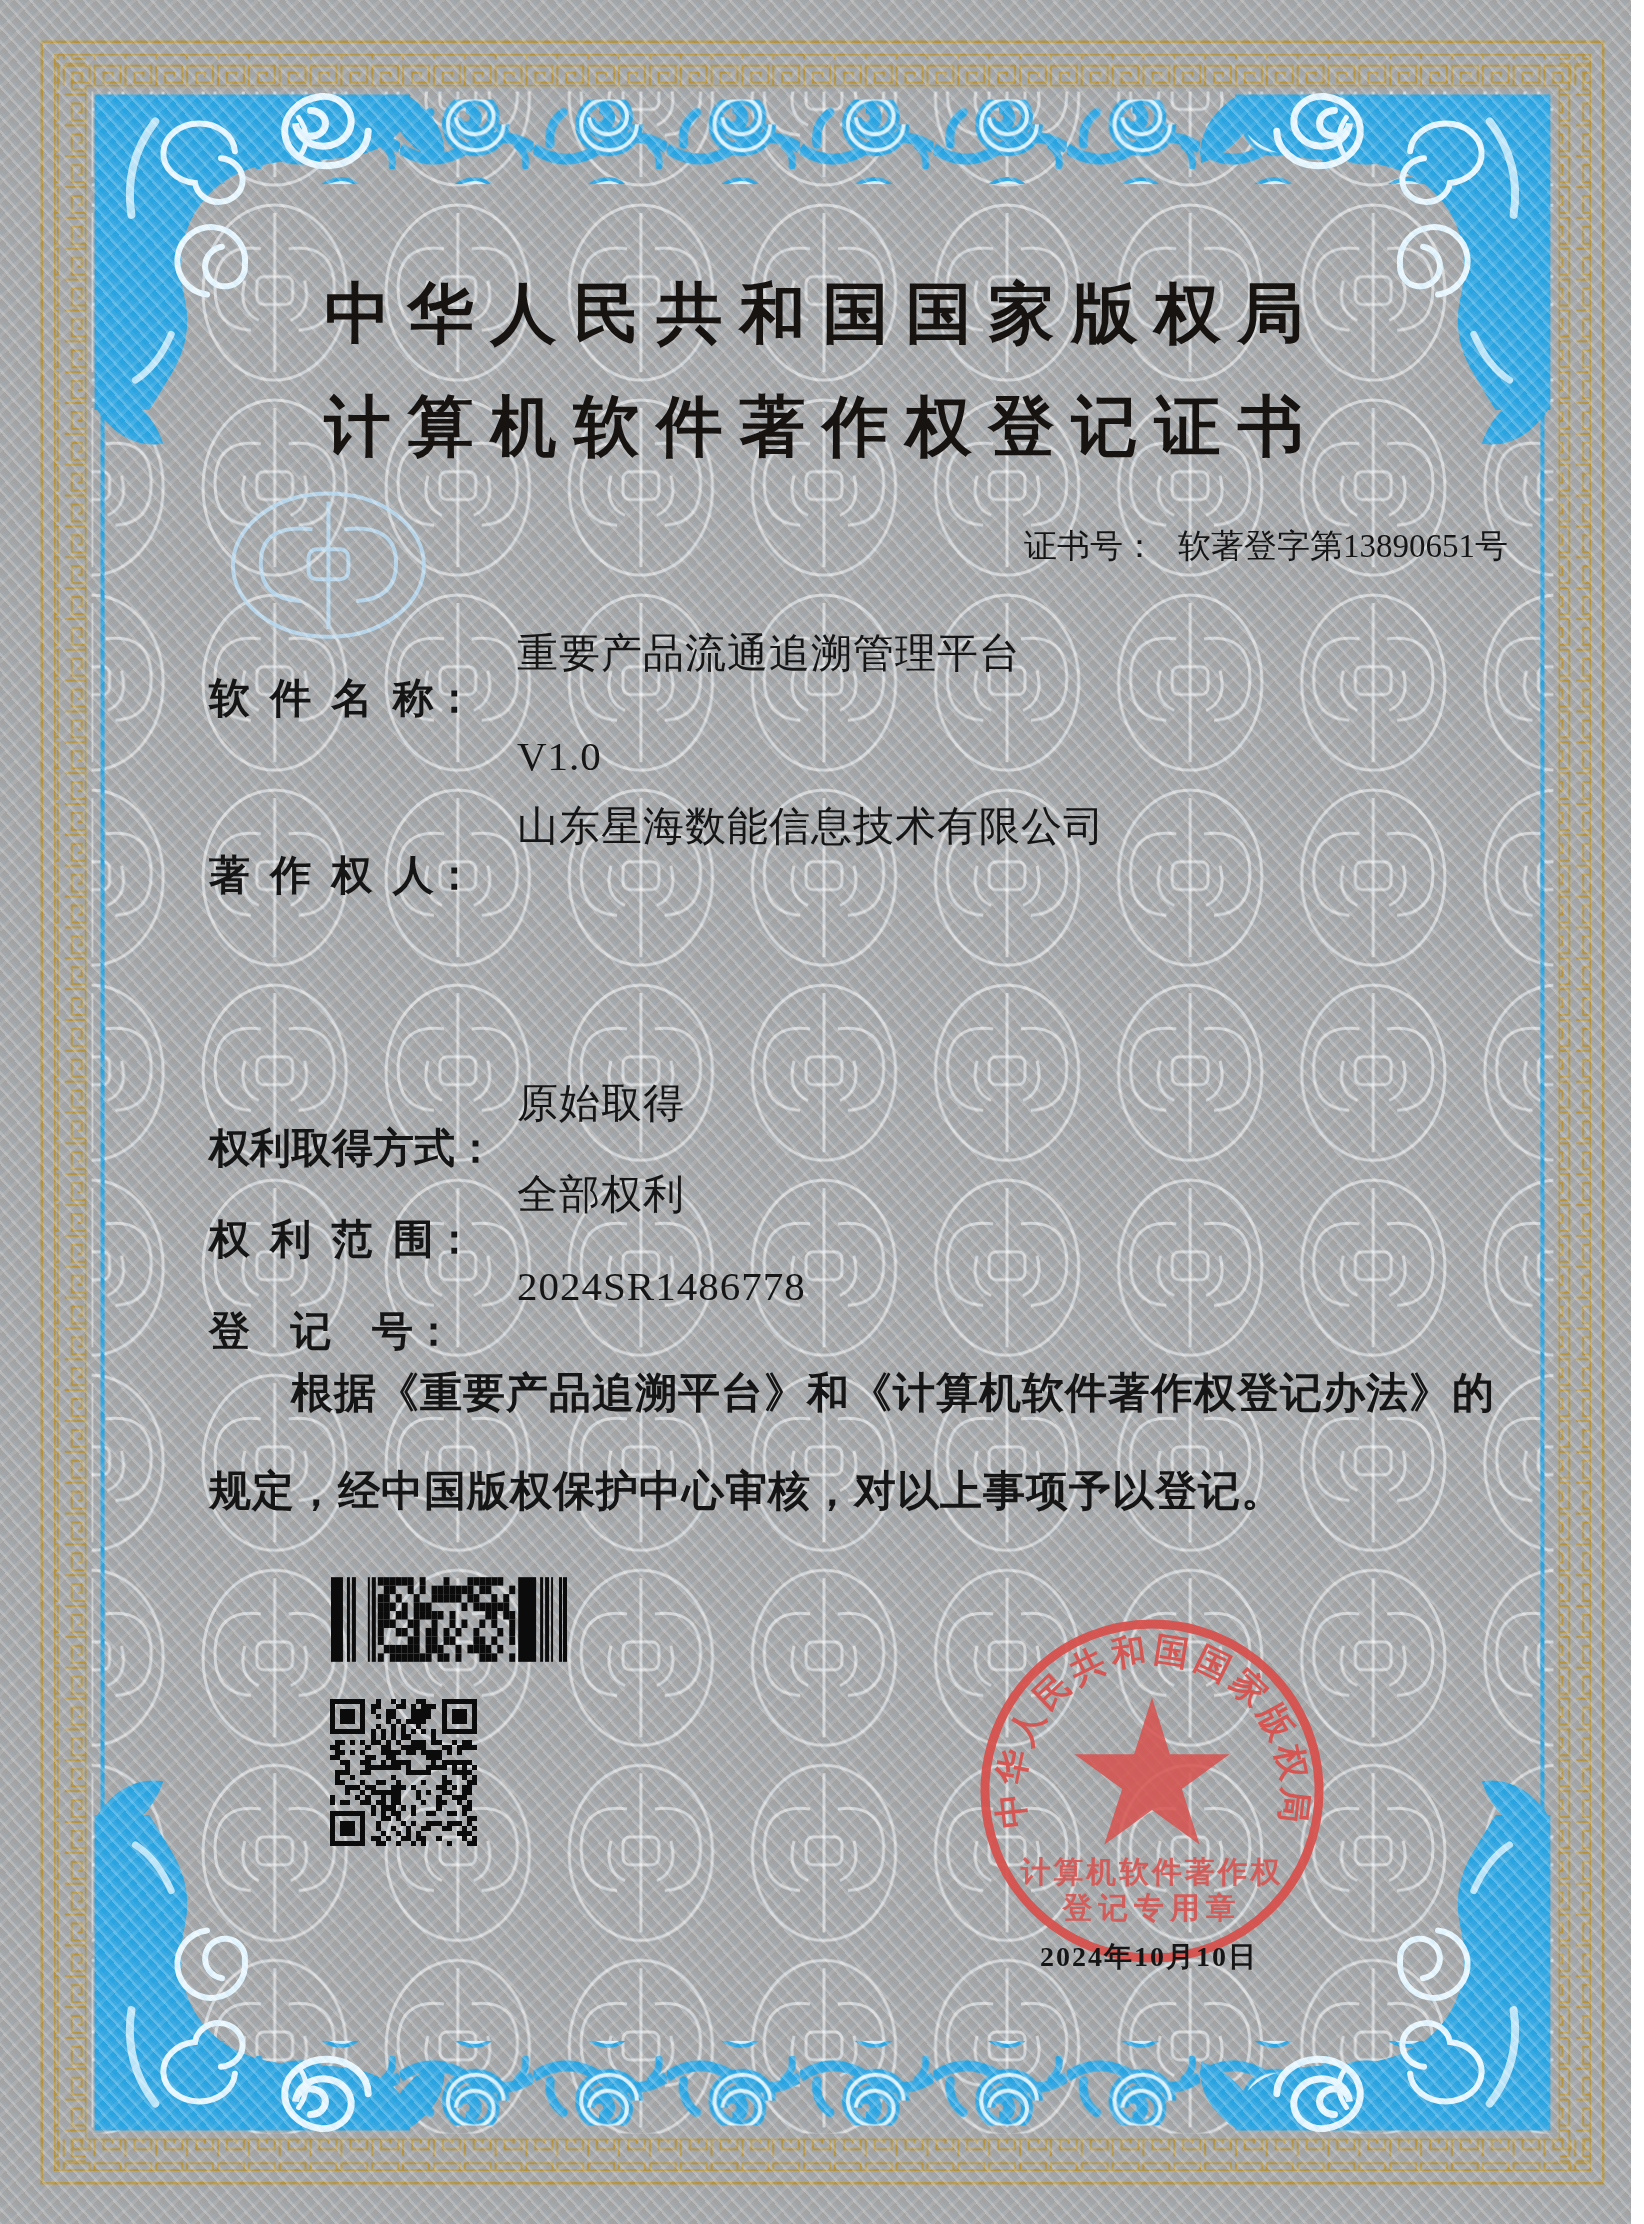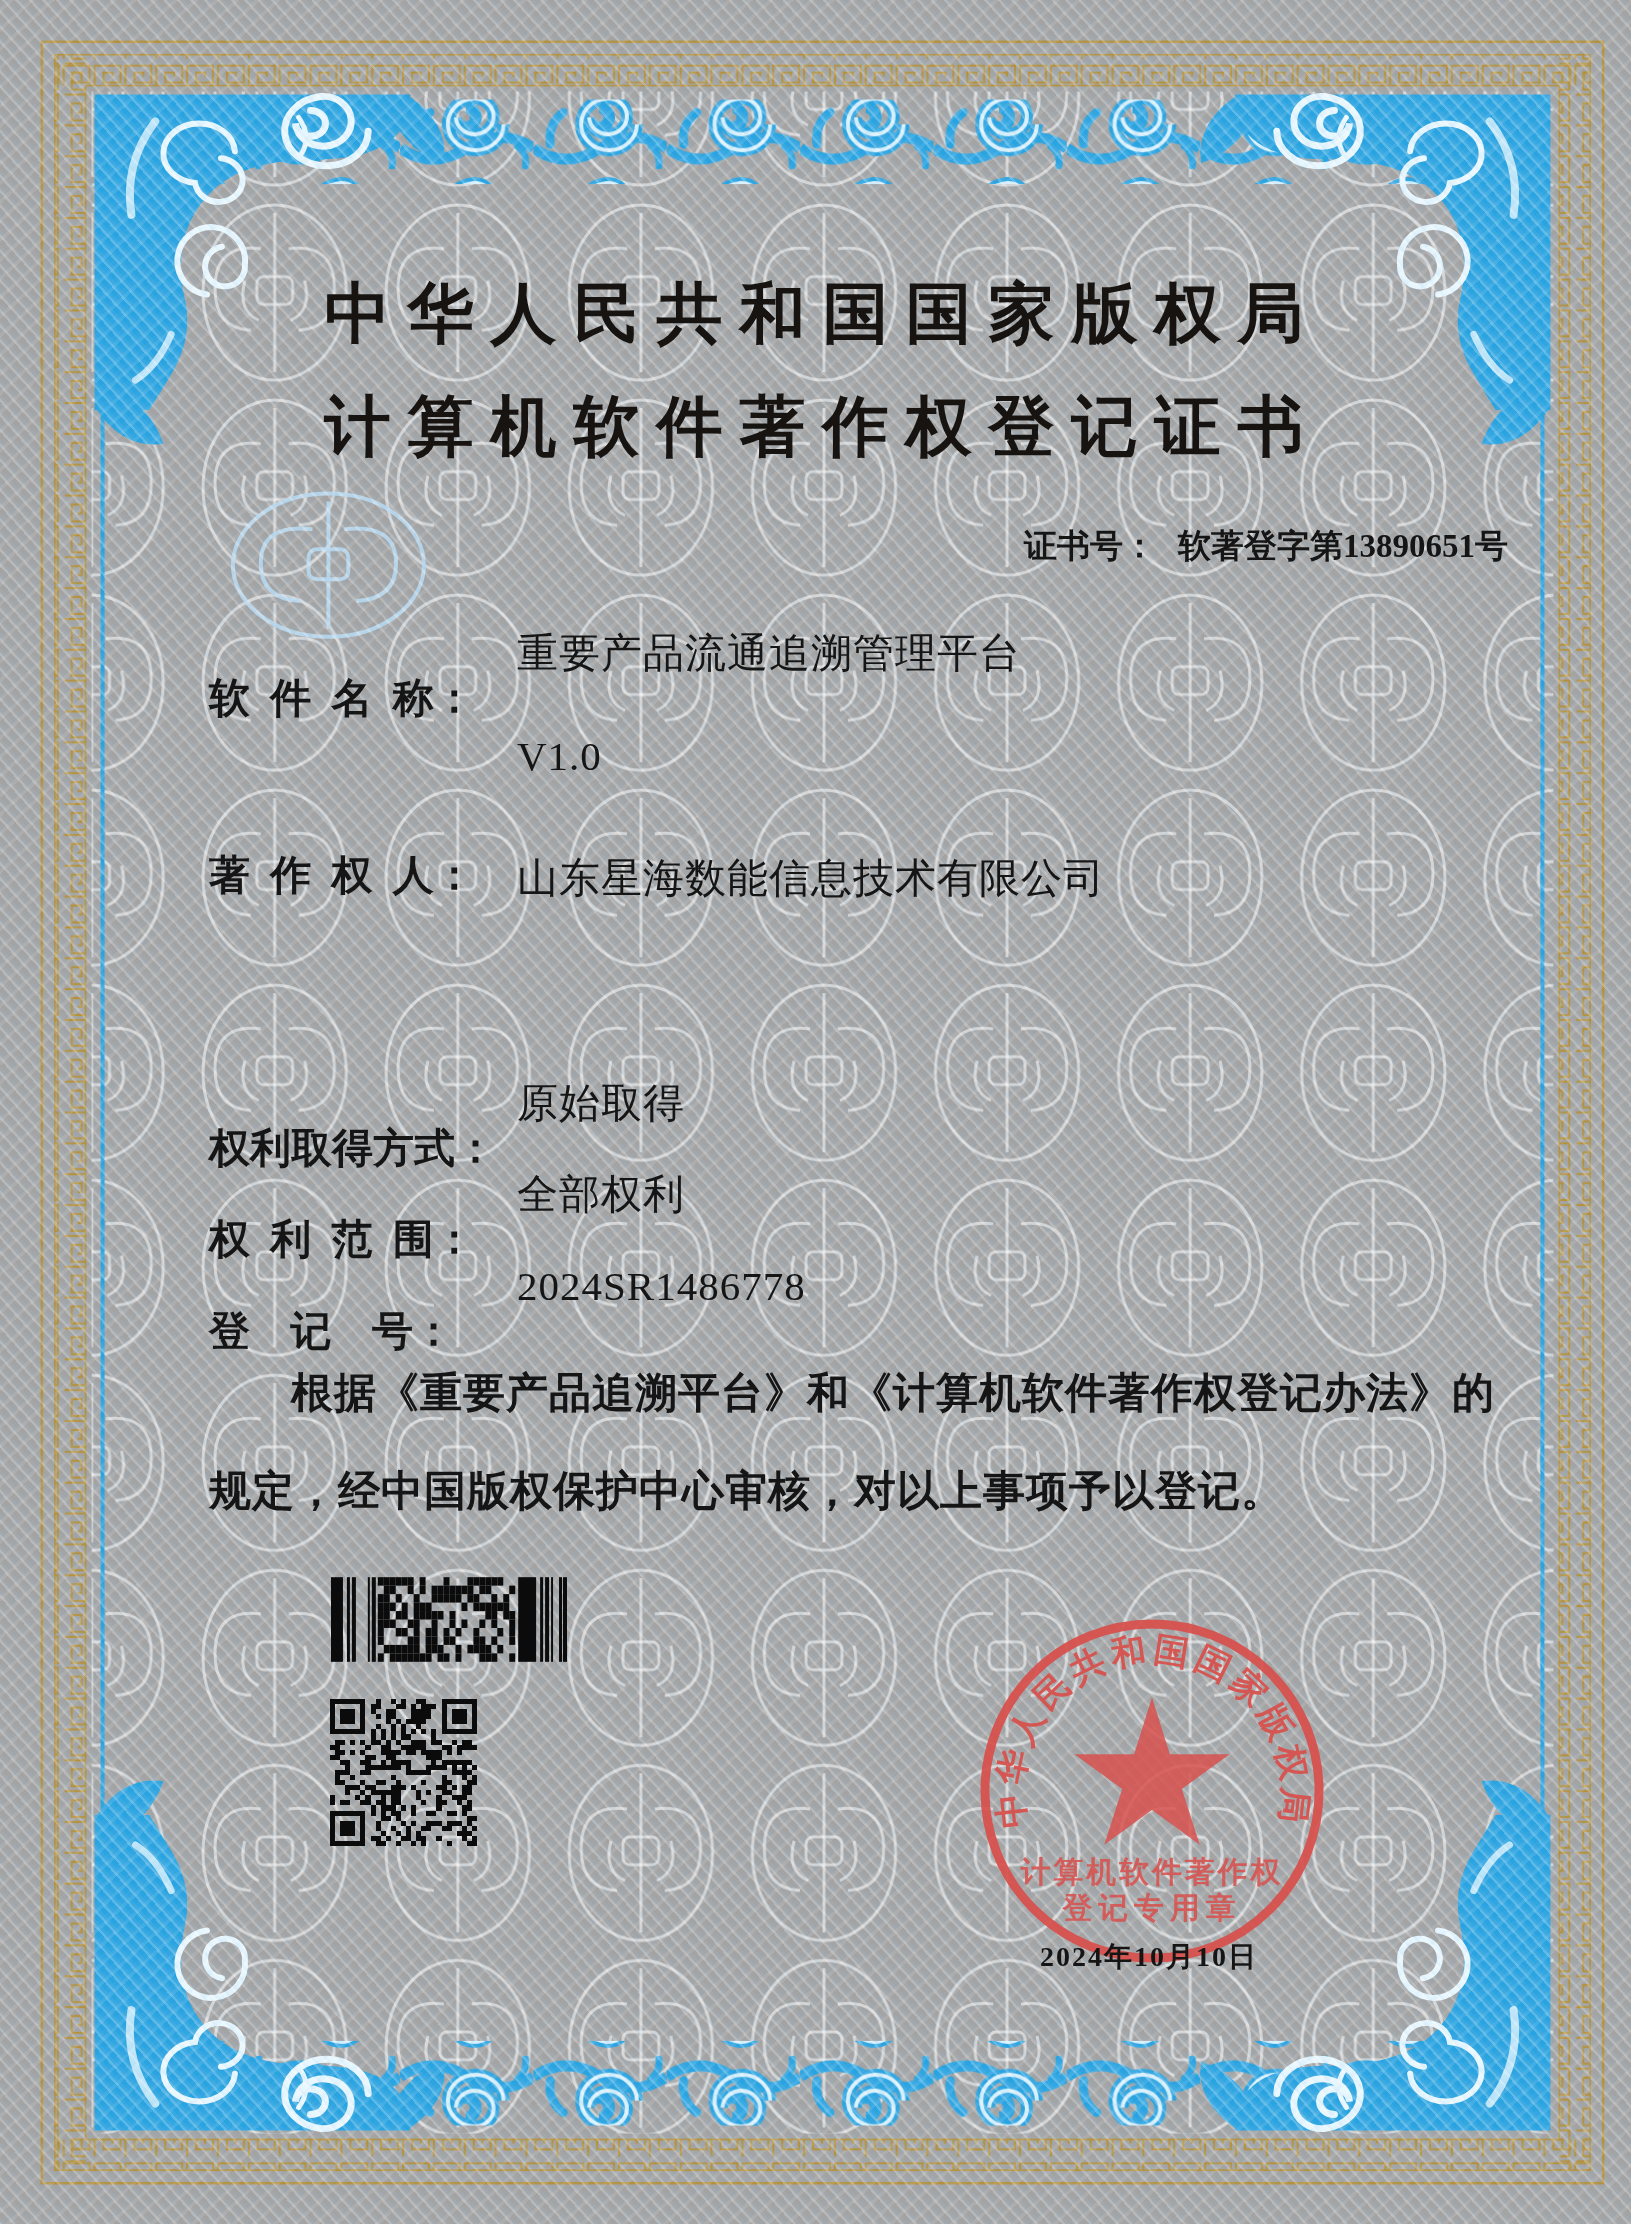--- a/index.html
+++ b/index.html
@@ -19,21 +19,21 @@
       repeating-linear-gradient(-43deg, rgba(255,255,255,.10) 0 3px, rgba(140,190,228,.07) 4px 8px, rgba(255,255,255,0) 9px 14px);
   }
   .deco{position:absolute;left:0;top:0;z-index:0;}
   .title{
     position:absolute;left:0;width:1645px;text-align:center;
     font-size:66px;font-weight:700;letter-spacing:17px;
     color:#161310;white-space:pre;z-index:2;
   }
   .certno{
     position:absolute;left:1024px;top:524px;z-index:2;
-    font-size:33px;font-weight:700;white-space:pre;
+    font-size:33px;font-weight:400;white-space:pre;
   }
   .certno .gap{display:inline-block;width:22px;}
   .flabel{
     position:absolute;left:209px;z-index:2;
     font-size:41px;font-weight:700;white-space:pre;word-spacing:10px;margin-top:44px;
   }
   .fvalue{
     position:absolute;left:517px;z-index:2;
     font-size:41px;font-weight:400;white-space:pre;letter-spacing:1px;line-height:52px;
   }
@@ -136,21 +136,21 @@
   <div class="title" style="top:269px">中华人民共和国国家版权局</div>
   <div class="title" style="top:382px">计算机软件著作权登记证书</div>
 
   <div class="certno"><span>证书号：</span><span class="gap"></span><span>软著登字第13890651号</span></div>
 
   <div class="flabel" style="top:627px">软 件 名 称：</div>
   <div class="fvalue" style="top:627px">重要产品流通追溯管理平台</div>
   <div class="fvalue" style="top:730px">V1.0</div>
 
   <div class="flabel" style="top:804px">著 作 权 人：</div>
-  <div class="fvalue" style="top:852px">山东星海数能信息技术有限公司</div>
+  <div class="fvalue" style="top:800px">山东星海数能信息技术有限公司</div>
 
   <div class="flabel" style="top:1077px">权利取得方式：</div>
   <div class="fvalue" style="top:1077px">原始取得</div>
 
   <div class="flabel" style="top:1168px">权 利 范 围：</div>
   <div class="fvalue" style="top:1168px">全部权利</div>
 
   <div class="flabel" style="top:1260px">登  记  号：</div>
   <div class="fvalue" style="top:1260px">2024SR1486778</div>
 

